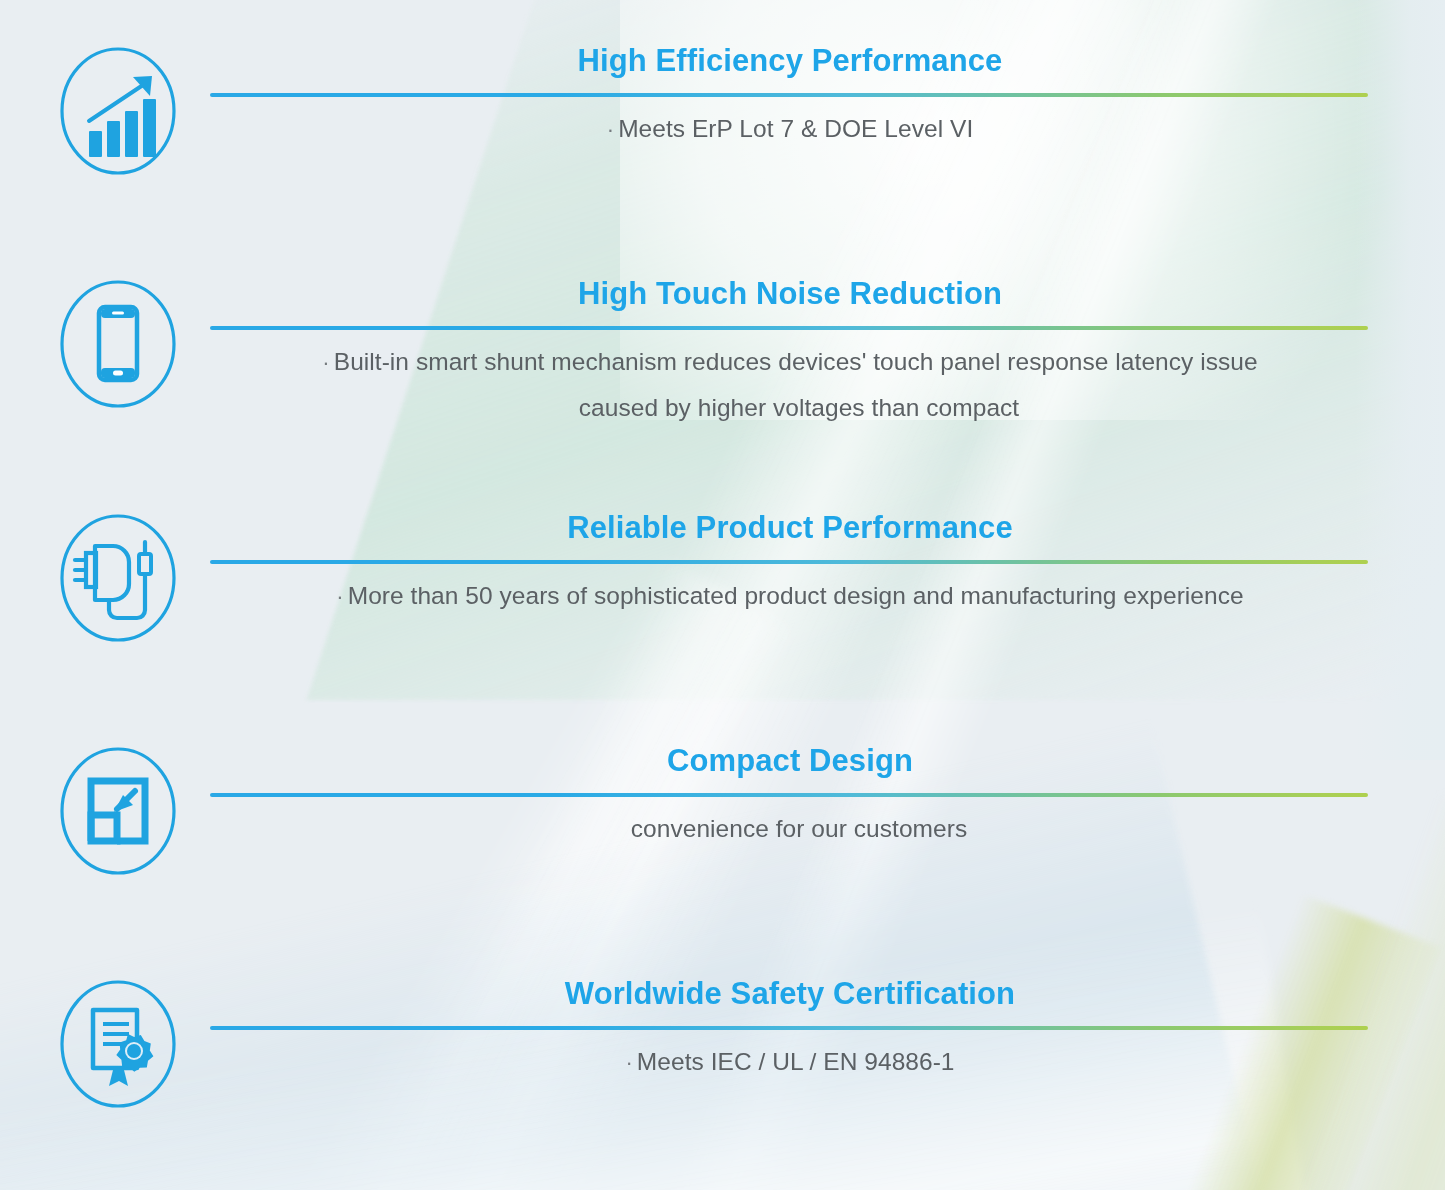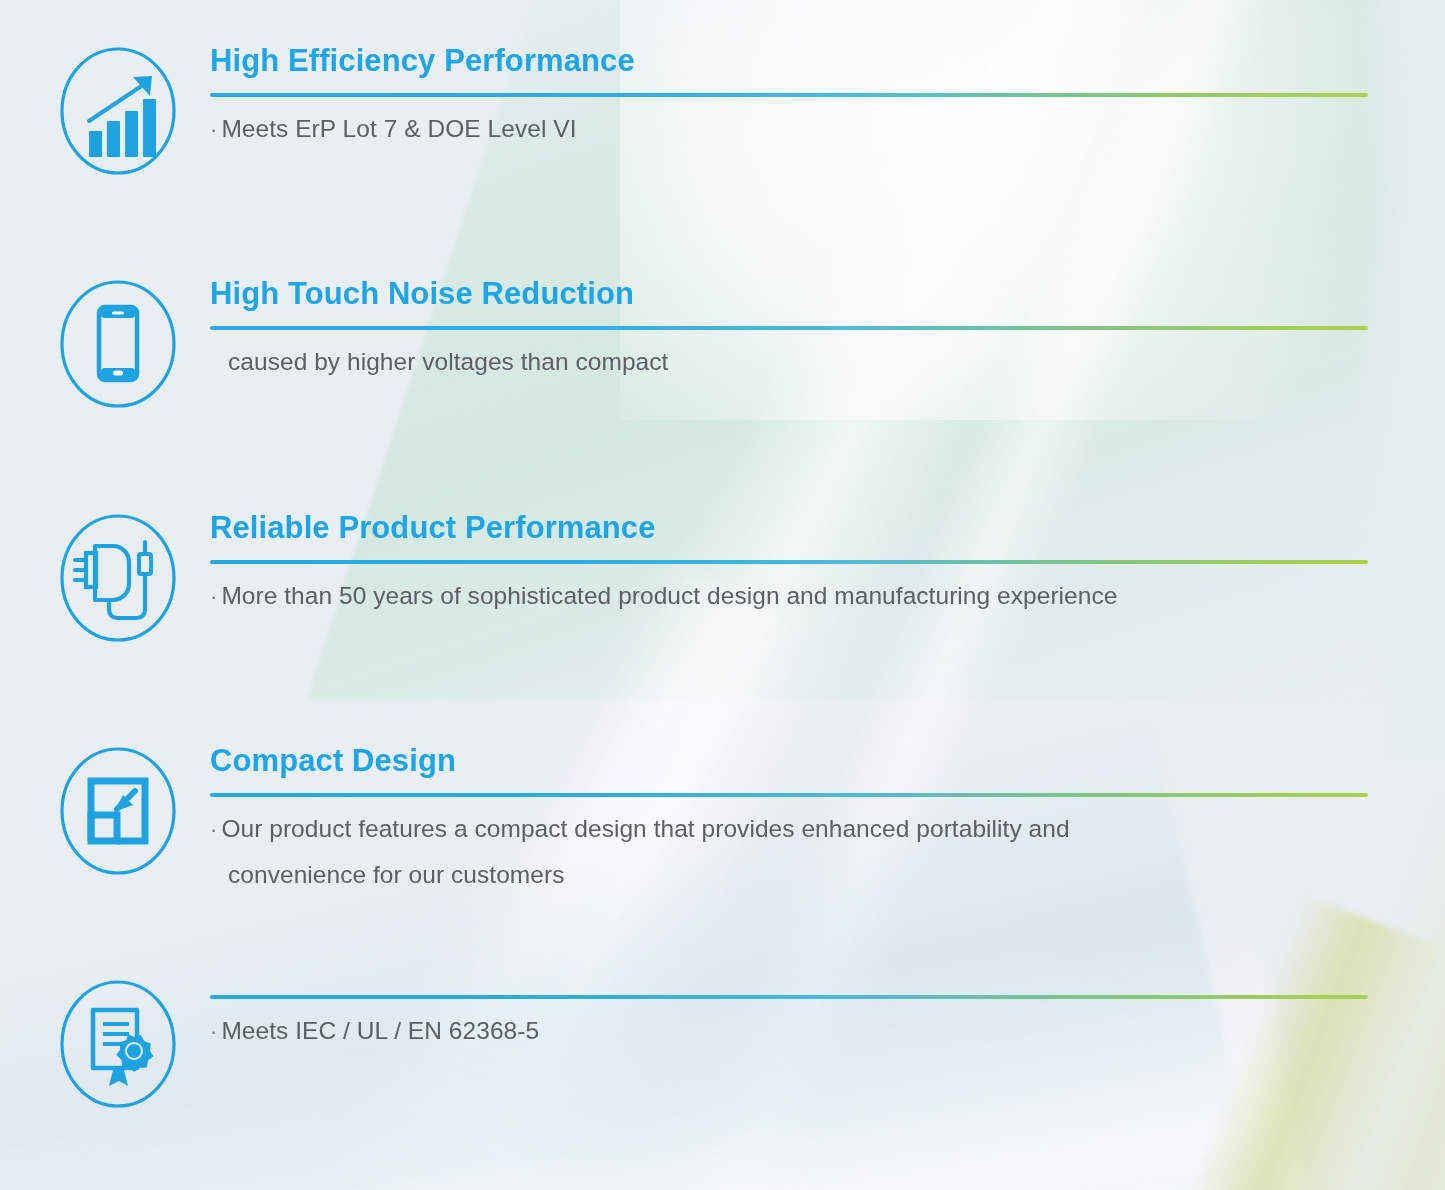--- a/index.html
+++ b/index.html
@@ -14,20 +14,21 @@
     background: #eaeff3;
     overflow: hidden;
   }
 
   #page {
     position: relative;
     width: 1445px;
     height: 1190px;
     overflow: hidden;
     background: #e9eef2;
+    text-align: center;
   }
 
   
   .bg-layer {
     position: absolute;
     inset: 0;
     pointer-events: none;
   }
 
   
@@ -300,20 +301,21 @@
           <rect x="44" y="31" width="34" height="9" rx="4" fill="#1fa3e0"></rect>
           <rect x="44" y="90" width="34" height="10" rx="4" fill="#1fa3e0"></rect>
           <rect x="55" y="33.5" width="12" height="3" rx="1.5" fill="#ffffff"></rect>
           <rect x="56" y="92.5" width="10" height="5" rx="2.5" fill="#ffffff"></rect>
         </svg>
       </div>
       <div class="feature-body">
         <div class="feature-title">High Touch Noise Reduction</div>
         <div class="feature-rule"></div>
         <div class="feature-lines">
+          <div class="feature-line"><span class="bullet-dot">·</span><span>Built-in smart shunt mechanism reduces devices' touch panel response latency issue</span></div>
           <div class="feature-line"><span class="cont-indent">caused by higher voltages than compact</span></div>
         </div>
       </div>
     </div>
 
     <div class="feature" style="top:512px;">
       <div class="feature-icon-wrap">
         <svg class="icon-svg" width="122" height="132" viewBox="0 0 122 132" aria-hidden="true">
           <ellipse cx="61" cy="66" rx="56" ry="62" fill="none" stroke="#1fa3e0" stroke-width="3.2"></ellipse>
 
@@ -350,21 +352,20 @@
           <rect x="34" y="70" width="26" height="26" fill="none" stroke="#1fa3e0" stroke-width="7"></rect>
 
           <path d="M78 46 L60 64" stroke="#1fa3e0" stroke-width="6" stroke-linecap="round"></path>
           <path d="M57 67 L76 60 L66 50 Z" fill="#1fa3e0"></path>
         </svg>
       </div>
       <div class="feature-body">
         <div class="feature-title">Compact Design</div>
         <div class="feature-rule"></div>
         <div class="feature-lines">
-          <div class="feature-line"><span class="bullet-dot">·</span><span>Our product features a compact design that provides enhanced portability and</span></div>
           <div class="feature-line"><span class="cont-indent">convenience for our customers</span></div>
         </div>
       </div>
     </div>
 
     <div class="feature" style="top:978px;">
       <div class="feature-icon-wrap">
         <svg class="icon-svg" width="122" height="132" viewBox="0 0 122 132" aria-hidden="true">
           <ellipse cx="61" cy="66" rx="56" ry="62" fill="none" stroke="#1fa3e0" stroke-width="3.2"></ellipse>
 
@@ -374,21 +375,22 @@
           <line x1="46" y1="66" x2="64" y2="66" stroke="#1fa3e0" stroke-width="4"></line>
 
           <path d="M56 92 l-4 16 l10 -5 l9 5 l-4 -16 z" fill="#1fa3e0"></path>
 
           <path d="M71 56 l6.2 3.0 l6.6 -2.0 l3.6 5.9 l6.4 2.6 l-1.0 6.9 l3.6 5.9 l-5.4 4.4 l-1.2 6.8 l-6.9 0.2 l-5.6 4.1 l-5.2 -4.5 l-6.9 -0.6 l-0.8 -6.9 l-5.1 -4.7 l3.9 -5.7 l-0.6 -6.9 l6.6 -2.3 z" fill="#1fa3e0"></path>
           <circle cx="77" cy="73" r="9" fill="#ddeef8"></circle>
           <circle cx="77" cy="73" r="7" fill="#1fa3e0"></circle>
         </svg>
       </div>
       <div class="feature-body">
-        <div class="feature-rule"></div>
-        <div class="feature-lines">
-          <div class="feature-line"><span class="bullet-dot">·</span><span>Meets IEC / UL / EN 62368-5</span></div>
+        <div class="feature-title">Worldwide Safety Certification</div>
+        <div class="feature-rule"></div>
+        <div class="feature-lines">
+          <div class="feature-line"><span class="bullet-dot">·</span><span>Meets IEC / UL / EN 94886-1</span></div>
         </div>
       </div>
     </div>
 
   </div>
 </div>
 
 </body></html>

